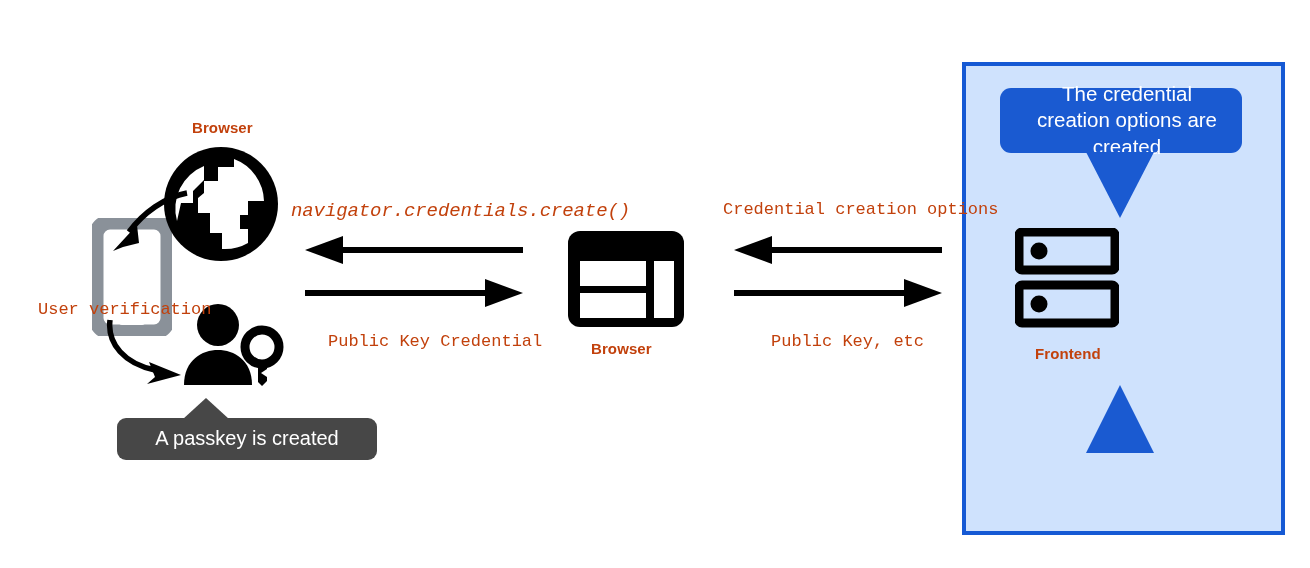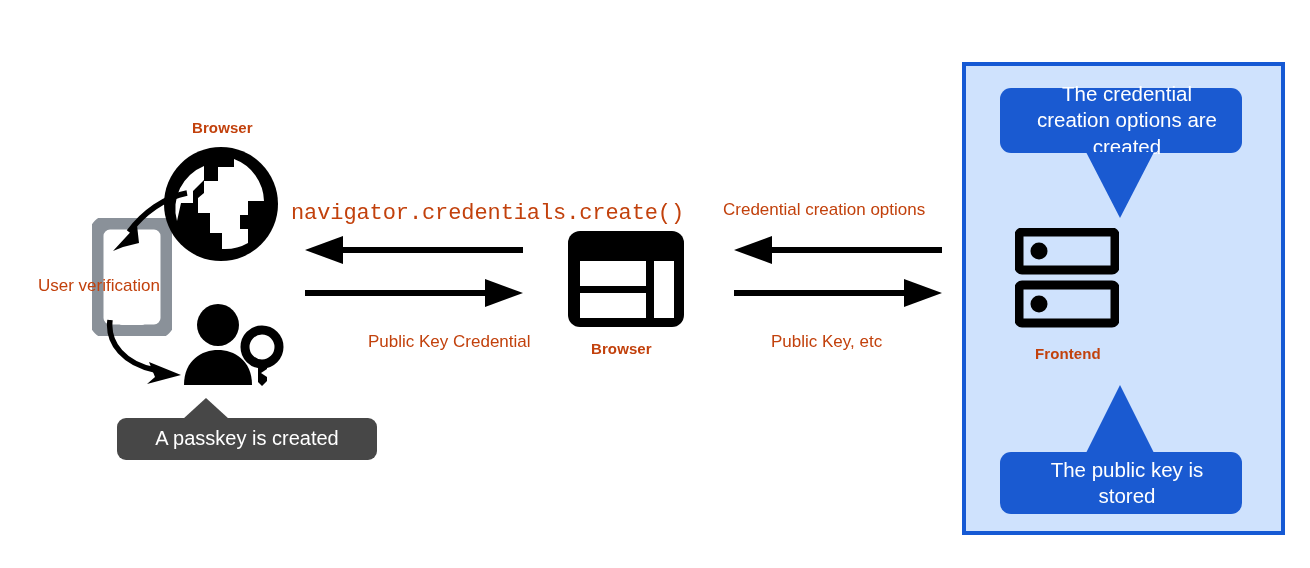--- a/index.html
+++ b/index.html
@@ -27,25 +27,27 @@
     white-space: nowrap;
     line-height: 1.25;
   }
   .label-bold {
     font-weight: bold;
     font-size: 15px;
     letter-spacing: .1px;
   }
   .label-plain {
     font-size: 17px;
+    font-family: Liberation Mono, monospace;
   }
   .label-mono {
     font-family: "Liberation Mono", "DejaVu Sans Mono", monospace;
-    font-size: 22px;
+    font-size: 19px;
     letter-spacing: -.1px;
+    font-style: italic;
   }
 
   
   #backend-panel {
     left: 962px;
     top: 62px;
     width: 323px;
     height: 473px;
     background: #cfe2fd;
     border: 4px solid #1559d4;
@@ -105,23 +107,20 @@
       <rect x="4" y="4" width="96" height="38" rx="3" fill="none" stroke="#000" stroke-width="9"></rect>
       <circle cx="24" cy="23" r="8.5" fill="#000"></circle>
       <rect x="4" y="57" width="96" height="38" rx="3" fill="none" stroke="#000" stroke-width="9"></rect>
       <circle cx="24" cy="76" r="8.5" fill="#000"></circle>
     </svg>
   </div>
 
   <div class="abs label label-bold" style="left:1035px; top:345px;">Frontend</div>
 
   <div class="abs tri tri-up-blue" style="left:1086px; top:385px;"></div>
-  <div class="abs callout callout-blue" style="left:1000px; top:452px; width:242px; height:62px;">
-    <span>The public key is stored</span>
-  </div>
 
   <div class="abs label label-plain" style="left:723px; top:199px;">Credential creation options</div>
 
   <div class="abs" style="left:734px; top:236px;">
     <svg width="208" height="28" viewBox="0 0 208 28">
       <line x1="34" y1="14" x2="208" y2="14" stroke="#000" stroke-width="6"></line>
       <polygon points="0,14 38,0 38,28" fill="#000"></polygon>
     </svg>
   </div>
 
@@ -153,21 +152,21 @@
     </svg>
   </div>
 
   <div class="abs" style="left:305px; top:279px;">
     <svg width="218" height="28" viewBox="0 0 218 28">
       <line x1="0" y1="14" x2="184" y2="14" stroke="#000" stroke-width="6"></line>
       <polygon points="218,14 180,0 180,28" fill="#000"></polygon>
     </svg>
   </div>
 
-  <div class="abs label label-plain" style="left:328px; top:331px;margin-left:40px;">Public Key Credential</div>
+  <div class="abs label label-plain" style="left:328px; top:331px;">Public Key Credential</div>
 
   <div class="abs icon" style="left:92px; top:218px;">
     <svg width="80" height="118" viewBox="0 0 80 118">
       <rect x="4" y="4" width="72" height="110" rx="14" fill="none" stroke="#8a9199" stroke-width="15"></rect>
       <rect x="27" y="100" width="26" height="7" rx="3" fill="#ffffff"></rect>
     </svg>
   </div>
 
   <div class="abs icon" style="left:160px; top:143px;">
     <svg width="122" height="122" viewBox="0 0 122 122">
@@ -198,20 +197,20 @@
 
   <div class="abs icon" style="left:182px; top:303px;">
     <svg width="104" height="88" viewBox="0 0 104 88">
       <circle cx="36" cy="22" r="21" fill="#000"></circle>
       <path d="M2 82 C2 57 20 47 36 47 C52 47 70 57 70 82 Z" fill="#000"></path>
       <circle cx="80" cy="44" r="17" fill="none" stroke="#000" stroke-width="9"></circle>
       <path d="M76 60 L85 60 L85 66 L79 70 L85 74 L85 78 L80 83 L76 79 Z" fill="#000"></path>
     </svg>
   </div>
 
-  <div class="abs label label-plain" style="left:38px; top:275px; background:transparent;">User verification</div>
+  <div class="abs label label-plain" style="left:38px; top:299px; background:transparent;">User verification</div>
 
   <div class="abs tri tri-up-dark" style="left:183px; top:398px;"></div>
   <div class="abs callout callout-dark" style="left:117px; top:418px; width:260px; height:42px;">
     <span>A passkey is created</span>
   </div>
 
 </div>
 
 </body></html>

